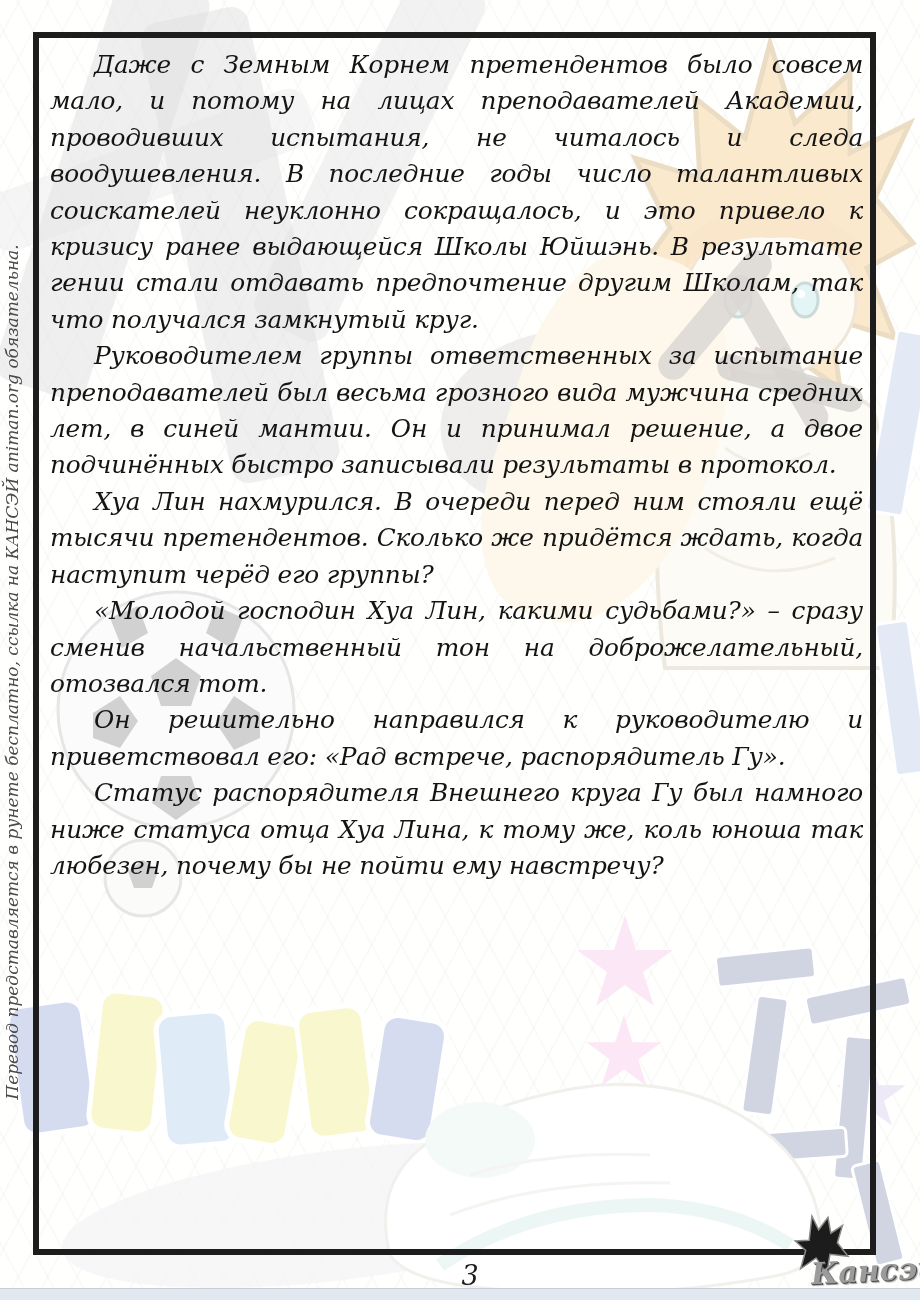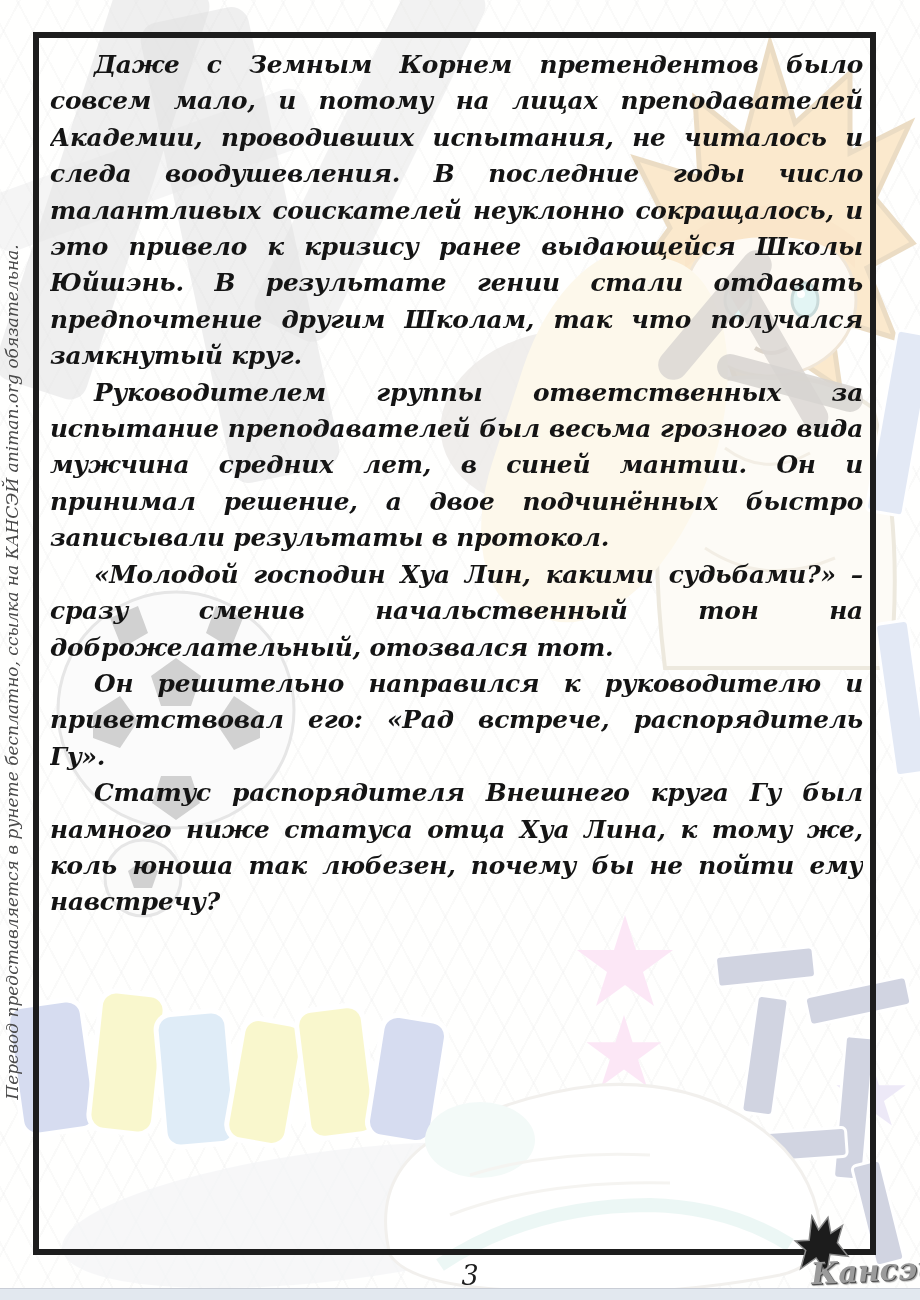--- a/index.html
+++ b/index.html
@@ -57,21 +57,21 @@
   
   .swoosh{left:60px;top:1150px;width:560px;height:130px;background:#cfd3da;border-radius:50%;
           transform:rotate(-7deg);opacity:.7;}
   
   .veil{position:absolute;inset:0;background:rgba(255,255,255,.75);z-index:1;}
   .bottom-band{position:absolute;left:0;top:1288px;width:920px;height:12px;background:#e2e8ef;
                border-top:1px solid #c9cdd6;z-index:2;}
 
   
   .frame{position:absolute;left:33px;top:32px;width:843px;height:1223px;border:6px solid #1d1d1d;
-         z-index:3;box-sizing:border-box;font-weight:bold;}
+         z-index:3;box-sizing:border-box;}
   .story{position:absolute;left:11px;top:9px;right:7px;bottom:4px;overflow:hidden;
          font-size:24.8px;line-height:36.4px;letter-spacing:-0.2px;color:#141414;
          font-style:italic;text-align:justify;}
   .story p{margin:0;text-indent:44px;}
 
   
   .side-note{position:absolute;left:2px;top:1172px;width:1000px;transform:rotate(-90deg);
              transform-origin:0 0;text-align:center;font-size:17px;font-style:italic;
              color:#4a4a4a;z-index:4;white-space:nowrap;}
   .page-number{position:absolute;left:440px;top:1260px;width:60px;text-align:center;
@@ -159,20 +159,21 @@
     </svg>
   </div>
 
   <div class="veil"></div>
   <div class="bottom-band"></div>
 
   <div class="frame">
     <div class="story">
       <p>Даже с Земным Корнем претендентов было совсем мало, и потому на лицах преподавателей Академии, проводивших испытания, не читалось и следа воодушевления. В последние годы число талантливых соискателей неуклонно сокращалось, и это привело к кризису ранее выдающейся Школы Юйшэнь. В результате гении стали отдавать предпочтение другим Школам, так что получался замкнутый круг.</p>
       <p>Руководителем группы ответственных за испытание преподавателей был весьма грозного вида мужчина средних лет, в синей мантии. Он и принимал решение, а двое подчинённых быстро записывали результаты в протокол.</p>
+      <p>Хуа Лин нахмурился. В очереди перед ним стояли ещё тысячи претендентов. Сколько же придётся ждать, когда наступит черёд его группы?</p>
       <p>«Молодой господин Хуа Лин, какими судьбами?» – сразу сменив начальственный тон на доброжелательный, отозвался тот.</p>
       <p>Он решительно направился к руководителю и приветствовал его: «Рад встрече, распорядитель Гу».</p>
       <p>Статус распорядителя Внешнего круга Гу был намного ниже статуса отца Хуа Лина, к тому же, коль юноша так любезен, почему бы не пойти ему навстречу?</p>
 
     </div>
   </div>
 
   <div class="side-note">Перевод представляется в рунете бесплатно, ссылка на КАНСЭЙ animan.org обязательна.</div>
 
   <div class="page-number">3</div>

